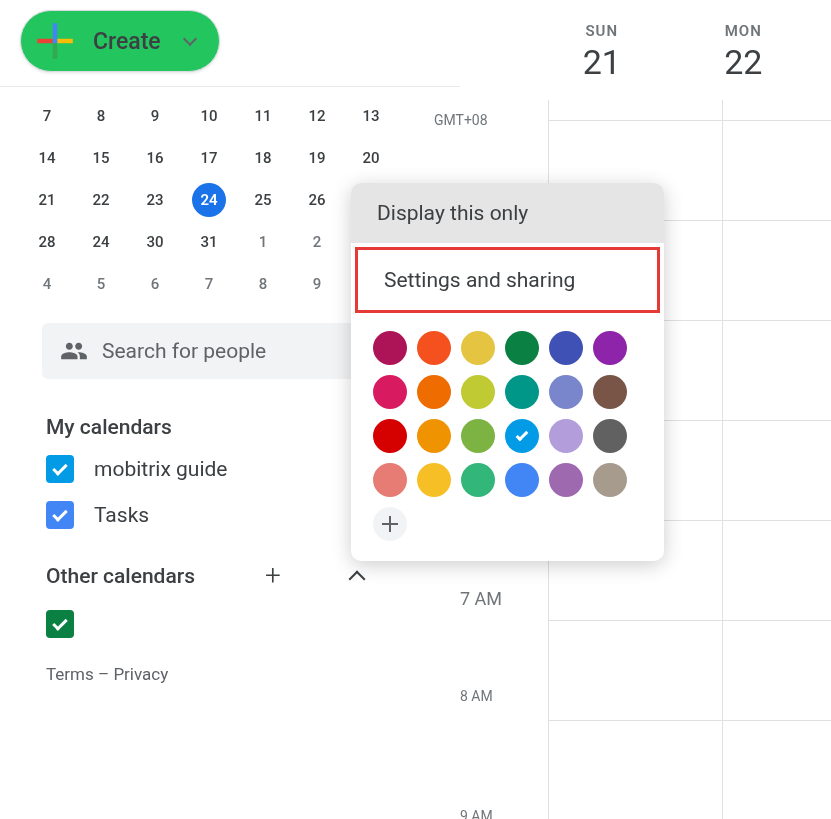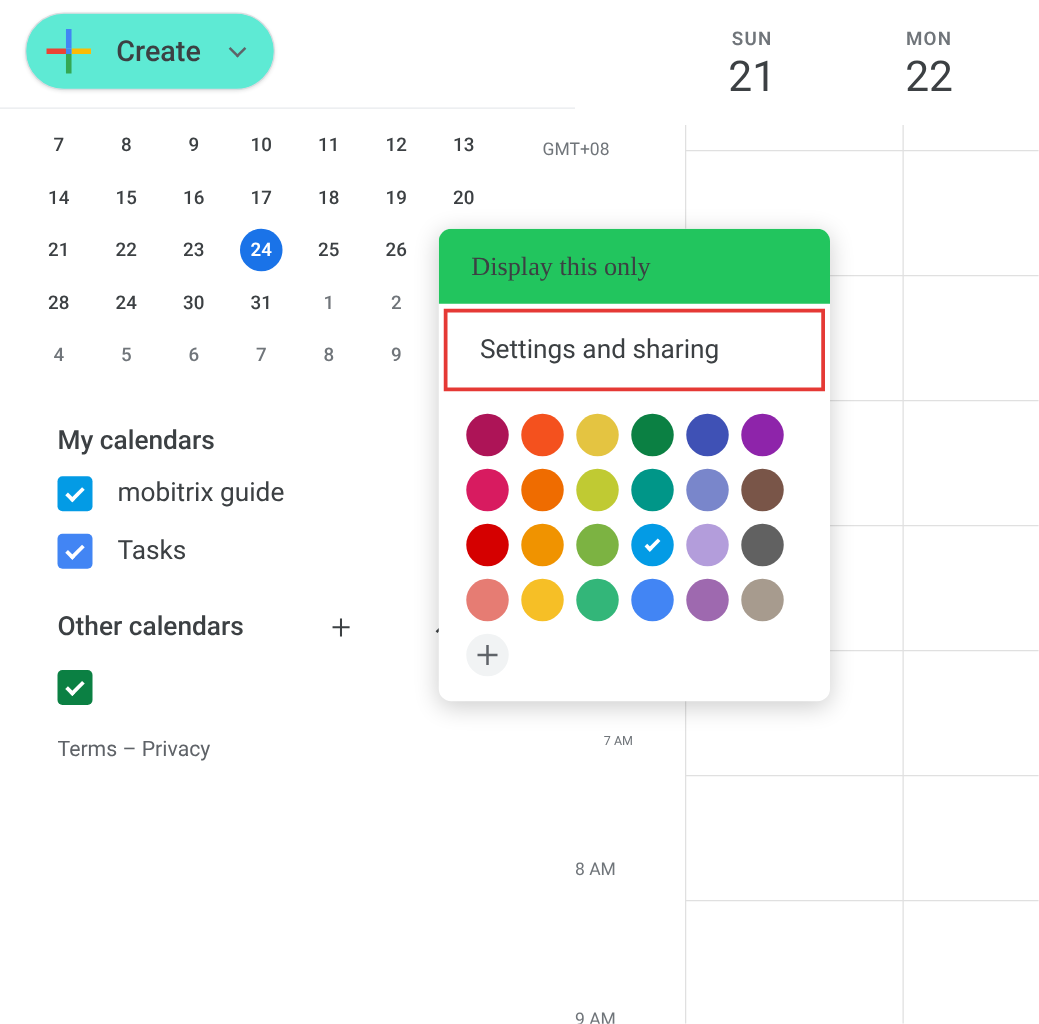--- a/index.html
+++ b/index.html
@@ -16,21 +16,21 @@
       width: 440px;
       padding: 10px 0 0 20px;
     }
     .create-btn {
       display: inline-flex;
       align-items: center;
       height: 62px;
       border: 1px solid #dadce0;
       border-radius: 31px;
       padding: 0 24px 0 14px;
-      background: #5eead4;
+      background: #22c55e;
       box-shadow: 0 1px 3px rgba(60,64,67,0.15);
       gap: 18px;
       margin-bottom: 14px;
     }
     .create-plus {
       width: 40px;
       height: 40px;
       position: relative;
     }
     .create-label {
@@ -230,22 +230,21 @@
     }
     .popup-item {
       height: 60px;
       display: flex;
       align-items: center;
       padding: 0 26px;
       font-size: 21px;
       color: #3c4043;
     }
     .popup-item.hover {
-      background: #22c55e;
-      font-family: Liberation Serif, serif;
+      background: #e5e5e5;
     }
     .popup-highlight {
       border: 3px solid #e53935;
       margin: 4px;
     }
     .color-grid {
       padding: 14px 22px 20px 22px;
       display: flex;
       flex-direction: column;
       gap: 10px;
@@ -433,20 +432,26 @@
         </div>
         <div class="mini-cell dim">
           <span>9</span>
         </div>
         <div class="mini-cell">
           <span></span>
         </div>
       </div>
     </div>
 
+  <div class="search-box">
+    <svg width="28" height="28" viewBox="0 0 24 24" fill="#5f6368">
+        <path d="M16 11c1.66 0 3-1.34 3-3s-1.34-3-3-3-3 1.34-3 3 1.34 3 3 3zm-8 0c1.66 0 3-1.34 3-3S9.66 5 8 5 5 6.34 5 8s1.34 3 3 3zm0 2c-2.33 0-7 1.17-7 3.5V19h14v-2.5c0-2.33-4.67-3.5-7-3.5zm8 0c-.29 0-.62.02-.97.05 1.16.84 1.97 1.97 1.97 3.45V19h6v-2.5c0-2.33-4.67-3.5-7-3.5z"></path>
+      </svg>
+    <span class="search-placeholder">Search for people</span>
+  </div>
 
   <div class="section-title">My calendars</div>
   <div class="cal-list" id="my-calendars-list">
       <div class="cal-item">
         <div class="checkbox" style="background: rgb(3, 155, 229);">
           <div class="checkmark"></div>
         </div>
         <span class="cal-label">mobitrix guide</span>
       </div>
       <div class="cal-item">
@@ -494,21 +499,21 @@
 <div id="hlines">
     <div class="hline" style="top: 120px;"></div>
     <div class="hline" style="top: 220px;"></div>
     <div class="hline" style="top: 320px;"></div>
     <div class="hline" style="top: 420px;"></div>
     <div class="hline" style="top: 520px;"></div>
     <div class="hline" style="top: 620px;"></div>
     <div class="hline" style="top: 720px;"></div>
   </div>
 <div id="hour-labels">
-    <div style="position: absolute; left: 483px; top: 588px; font-size: 10px; color: rgb(112, 117, 122);">7 AM</div>
+    <div style="position: absolute; left: 460px; top: 588px; font-size: 18px; color: rgb(112, 117, 122);">7 AM</div>
     <div style="position: absolute; left: 460px; top: 688px; font-size: 14px; color: rgb(112, 117, 122);">8 AM</div>
     <div style="position: absolute; left: 460px; top: 788px; font-size: 14px; color: rgb(112, 117, 122); margin-top: 20px;">9 AM</div>
   </div>
 
 <div class="popup">
   <div class="popup-item hover">Display this only</div>
   <div class="popup-highlight">
     <div class="popup-item">Settings and sharing</div>
   </div>
   <div class="color-grid" id="color-grid">

